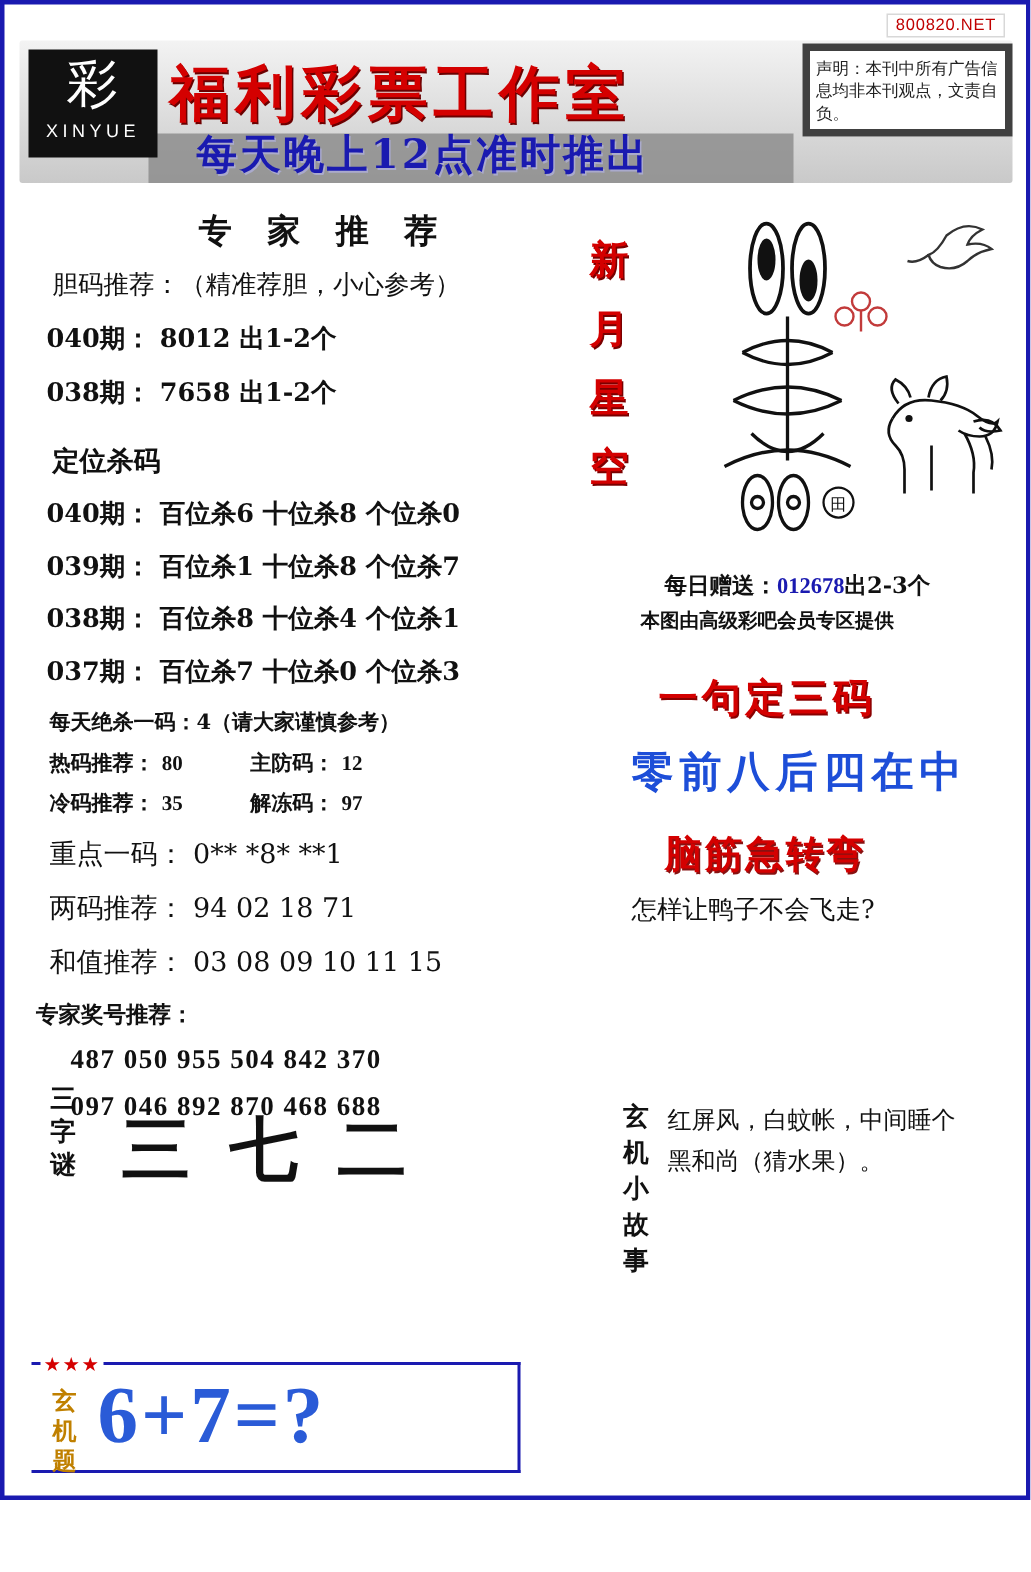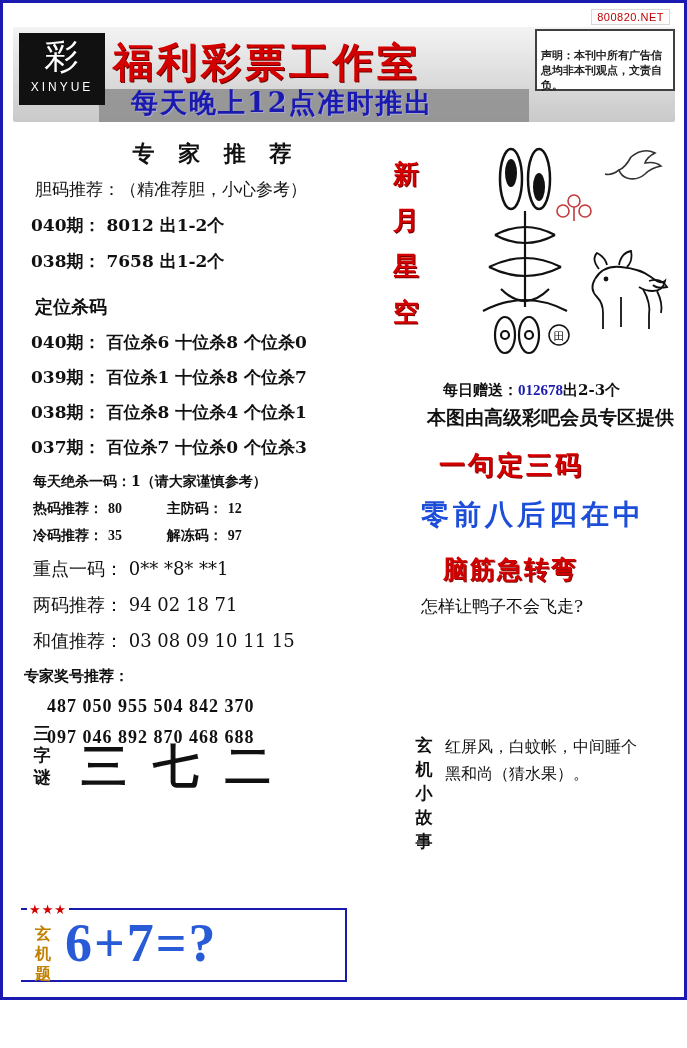--- a/index.html
+++ b/index.html
@@ -107,27 +107,26 @@
     white-space: nowrap;
     text-shadow: 1px 1px 0 #aac;
   }
   .disclaimer {
     position: absolute;
     right: 0;
     top: 2px;
     width: 140px;
     height: 62px;
     background: #ffffff;
-    border: 2px solid #404040;
+    border: 5px solid #404040;
     font-size: 11px;
     line-height: 15px;
     color: #222;
-    padding: 17px 4px;
+    padding: 5px 4px;
     box-sizing: border-box;
-    font-weight: bold;
   }
 
   
   .left-col {
     position: absolute;
     left: 18px;
     top: 130px;
     width: 380px;
   }
   .expert-head {
@@ -318,21 +317,21 @@
     font-size: 15px;
     font-weight: bold;
     white-space: nowrap;
   }
   .gift-line .hl { color: #1a1ab0; font-family: "Liberation Serif", serif; }
   .source-line {
     position: absolute;
     left: 24px;
     top: 272px;
     font-family: "DejaVu Serif", serif;
-    font-size: 19px;
+    font-size: 13px;
     font-weight: bold;
     white-space: nowrap;
   }
   .redtitle {
     position: absolute;
     left: 36px;
     top: 315px;
     font-family: "DejaVu Serif", serif;
     font-size: 26px;
     font-weight: bold;
@@ -445,21 +444,21 @@
     </div>
     <div class="kill-row">
       <span>038期：</span>
       <span>百位杀8 十位杀4 个位杀1</span>
     </div>
     <div class="kill-row">
       <span>037期：</span>
       <span>百位杀7 十位杀0 个位杀3</span>
     </div>
 
-    <div class="small-note">每天绝杀一码：1（请大家谨慎参考）</div>
+    <div class="small-note">每天绝杀一码：4（请大家谨慎参考）</div>
 
     <div class="kv-row">
       <span>热码推荐：</span>
       <span class="val">80</span>
       <span class="k2">主防码：</span>
       <span class="val">12</span>
     </div>
     <div class="kv-row">
       <span>冷码推荐：</span>
       <span class="val">35</span>

